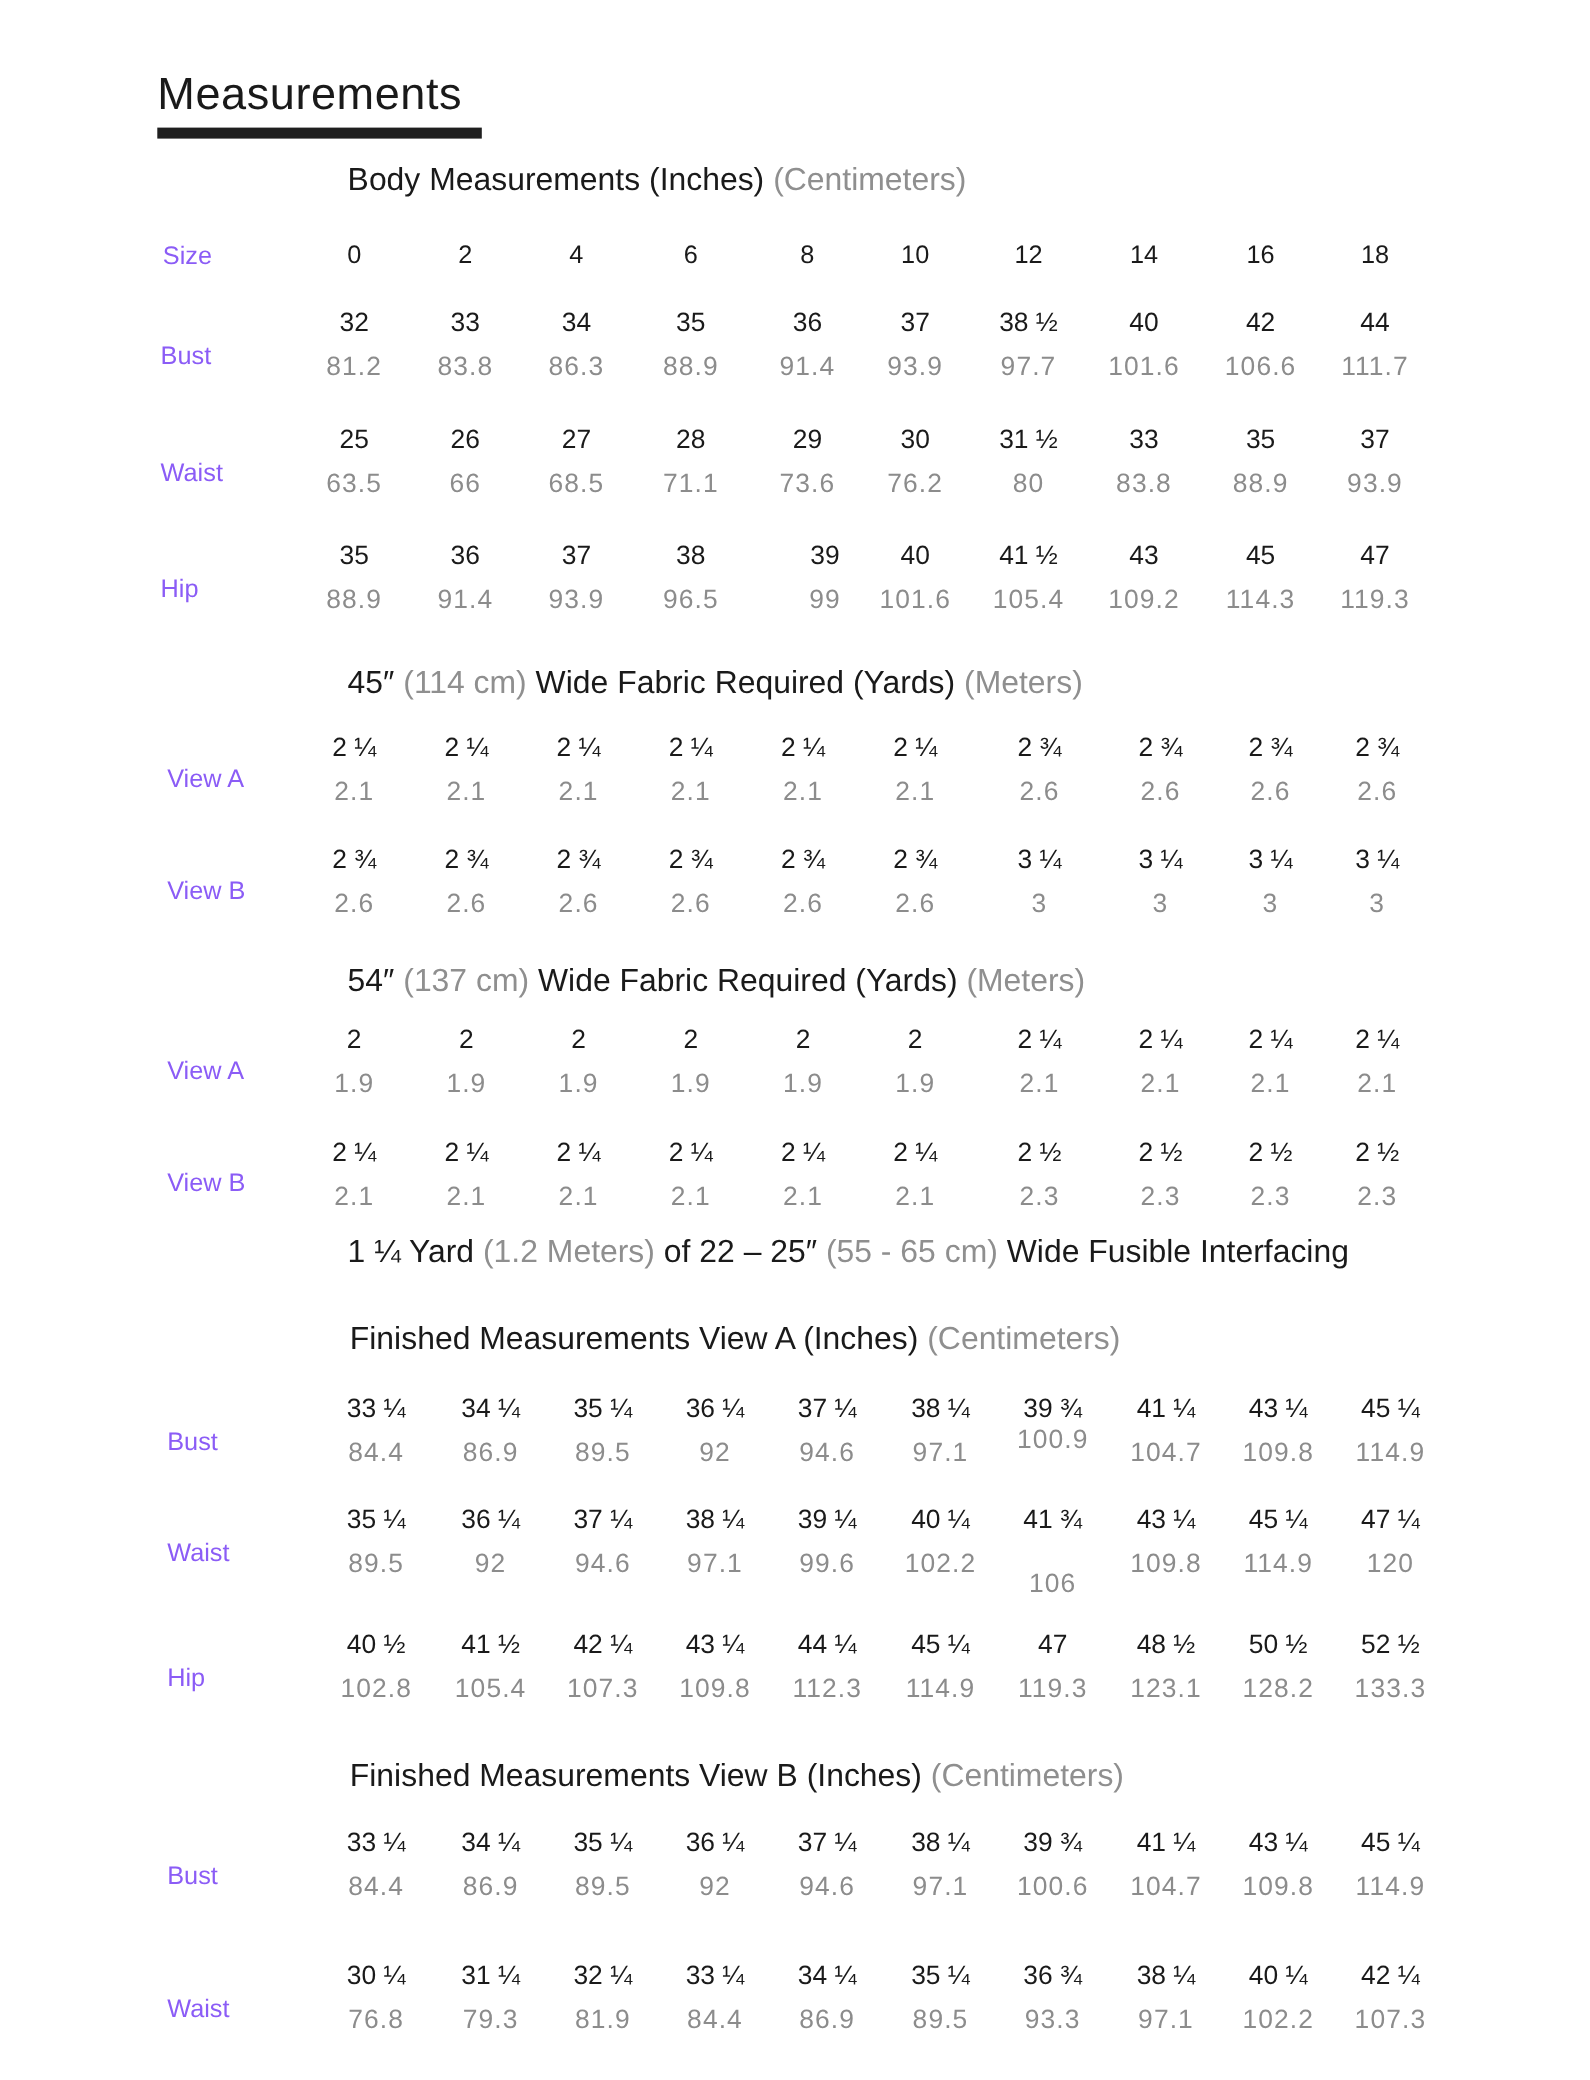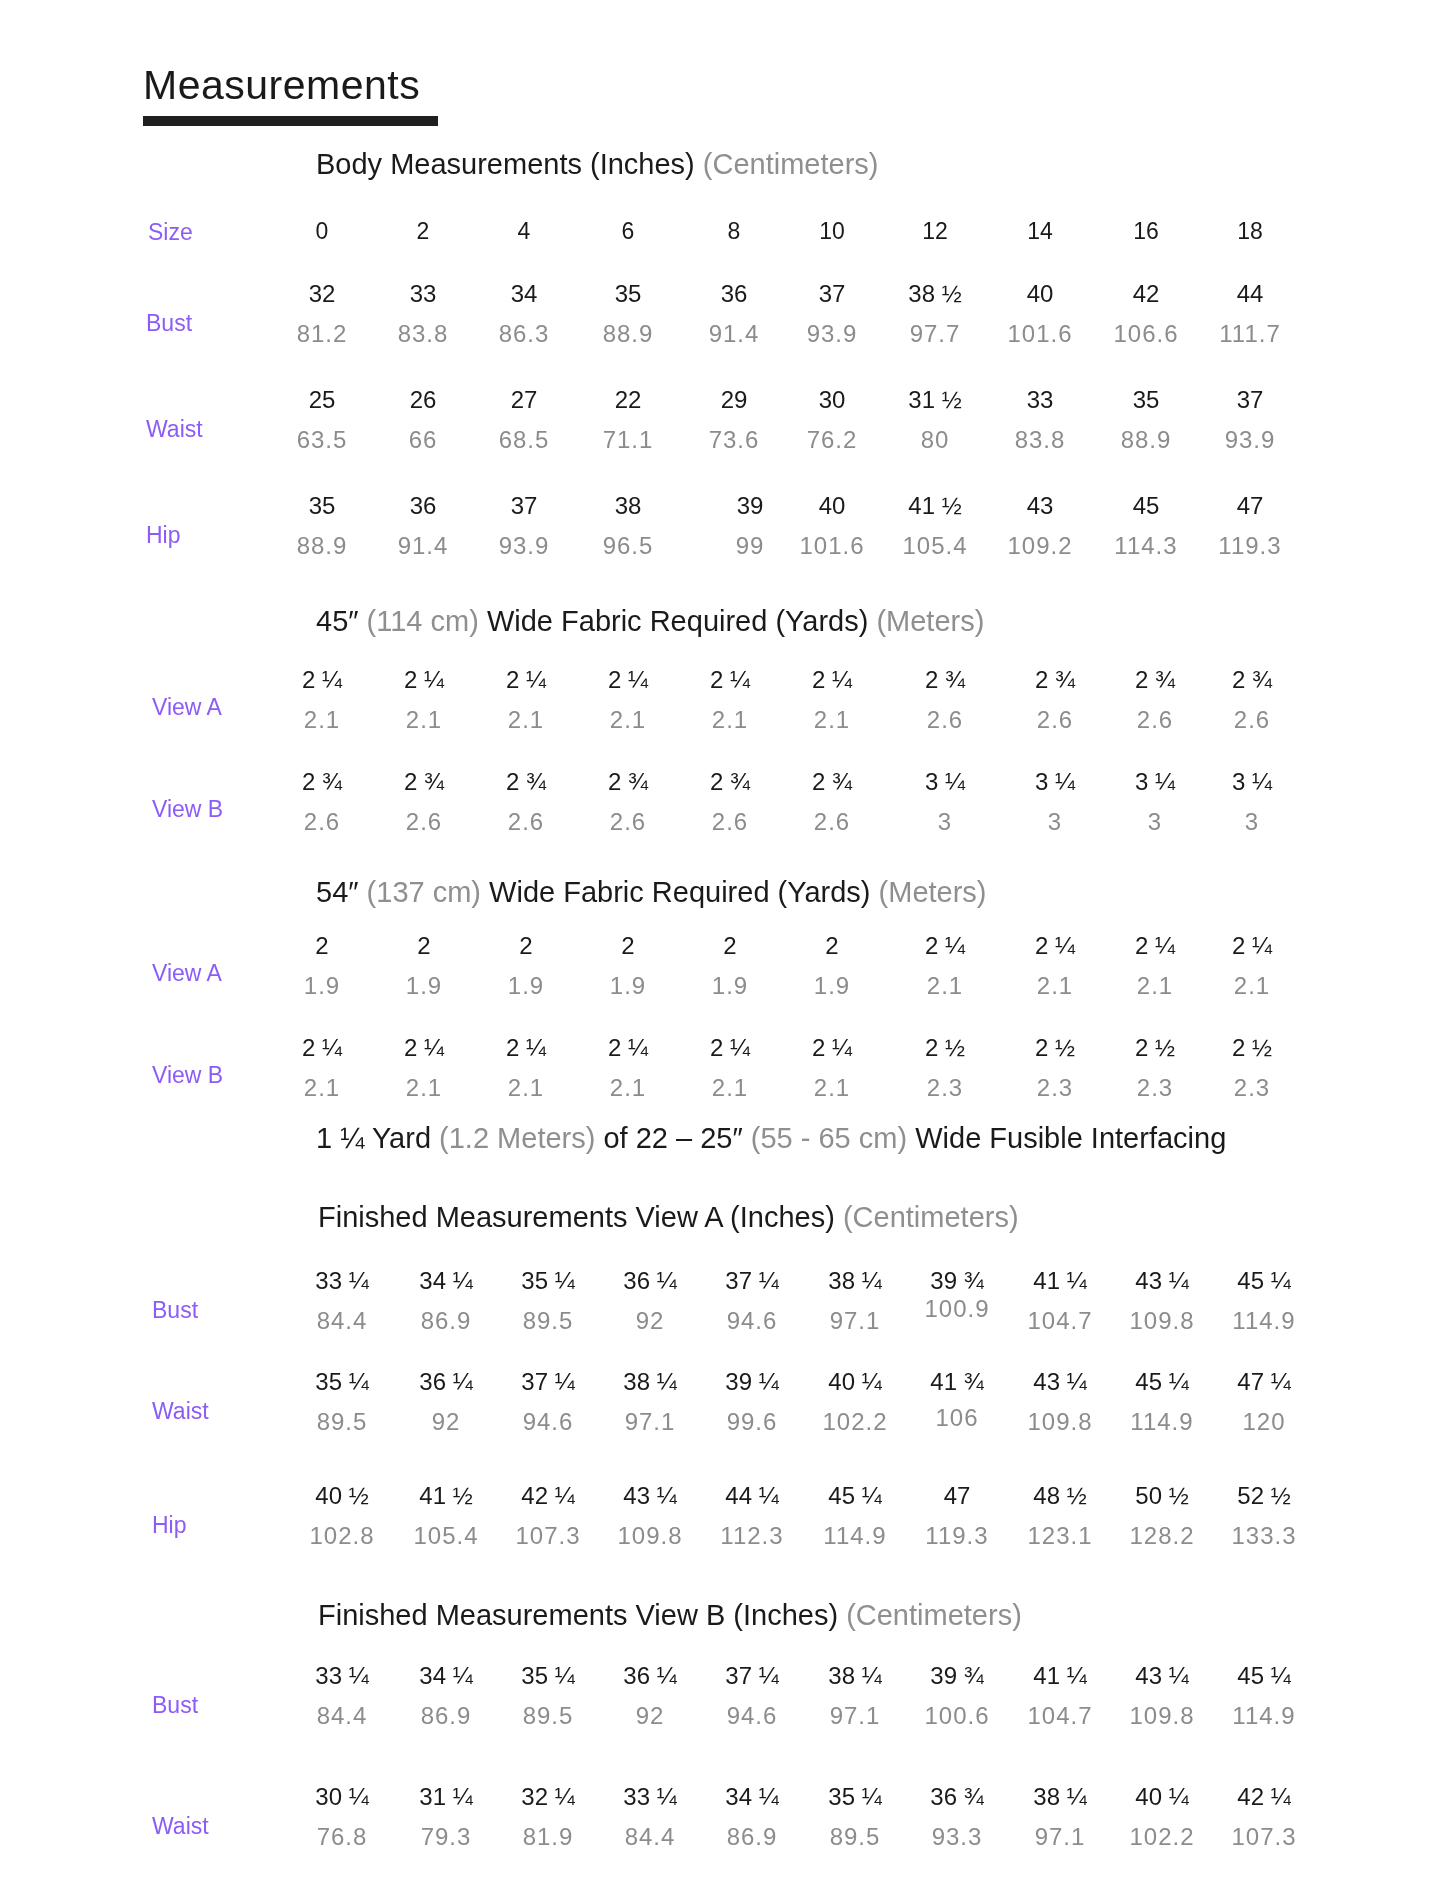--- a/index.html
+++ b/index.html
@@ -101,21 +101,21 @@
     </div>
     <div class="cell" style="left: 423px; top: 386px;">
       <span class="in">26</span>
       <span class="cm" style="margin-top: 12px;">66</span>
     </div>
     <div class="cell" style="left: 524px; top: 386px;">
       <span class="in">27</span>
       <span class="cm" style="margin-top: 12px;">68.5</span>
     </div>
     <div class="cell" style="left: 628px; top: 386px;">
-      <span class="in">22</span>
+      <span class="in">28</span>
       <span class="cm" style="margin-top: 12px;">71.1</span>
     </div>
     <div class="cell" style="left: 734px; top: 386px;">
       <span class="in">29</span>
       <span class="cm" style="margin-top: 12px;">73.6</span>
     </div>
     <div class="cell" style="left: 832px; top: 386px;">
       <span class="in">30</span>
       <span class="cm" style="margin-top: 12px;">76.2</span>
     </div>
@@ -401,21 +401,21 @@
     <div class="cell" style="left: 752px; top: 1368px;">
       <span class="in">39 ¼</span>
       <span class="cm" style="margin-top: 12px;">99.6</span>
     </div>
     <div class="cell" style="left: 855px; top: 1368px;">
       <span class="in">40 ¼</span>
       <span class="cm" style="margin-top: 12px;">102.2</span>
     </div>
     <div class="cell" style="left: 957px; top: 1368px;">
       <span class="in">41 ¾</span>
-      <span class="cm" style="margin-top: 8px;">106</span>
+      <span class="cm" style="margin-top: 30px;">106</span>
     </div>
     <div class="cell" style="left: 1060px; top: 1368px;">
       <span class="in">43 ¼</span>
       <span class="cm" style="margin-top: 12px;">109.8</span>
     </div>
     <div class="cell" style="left: 1162px; top: 1368px;">
       <span class="in">45 ¼</span>
       <span class="cm" style="margin-top: 12px;">114.9</span>
     </div>
     <div class="cell" style="left: 1264px; top: 1368px;">

